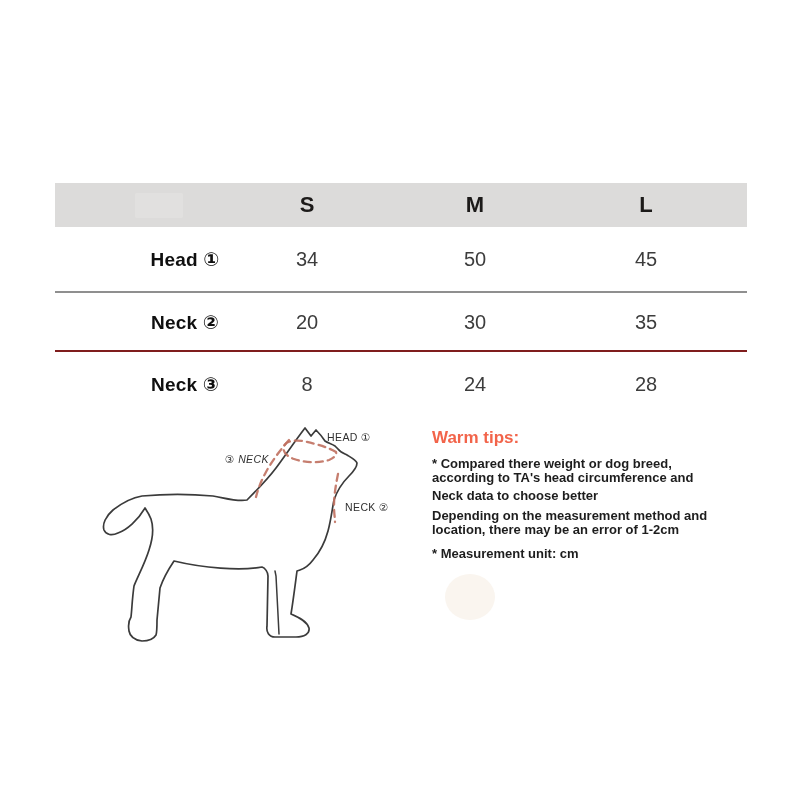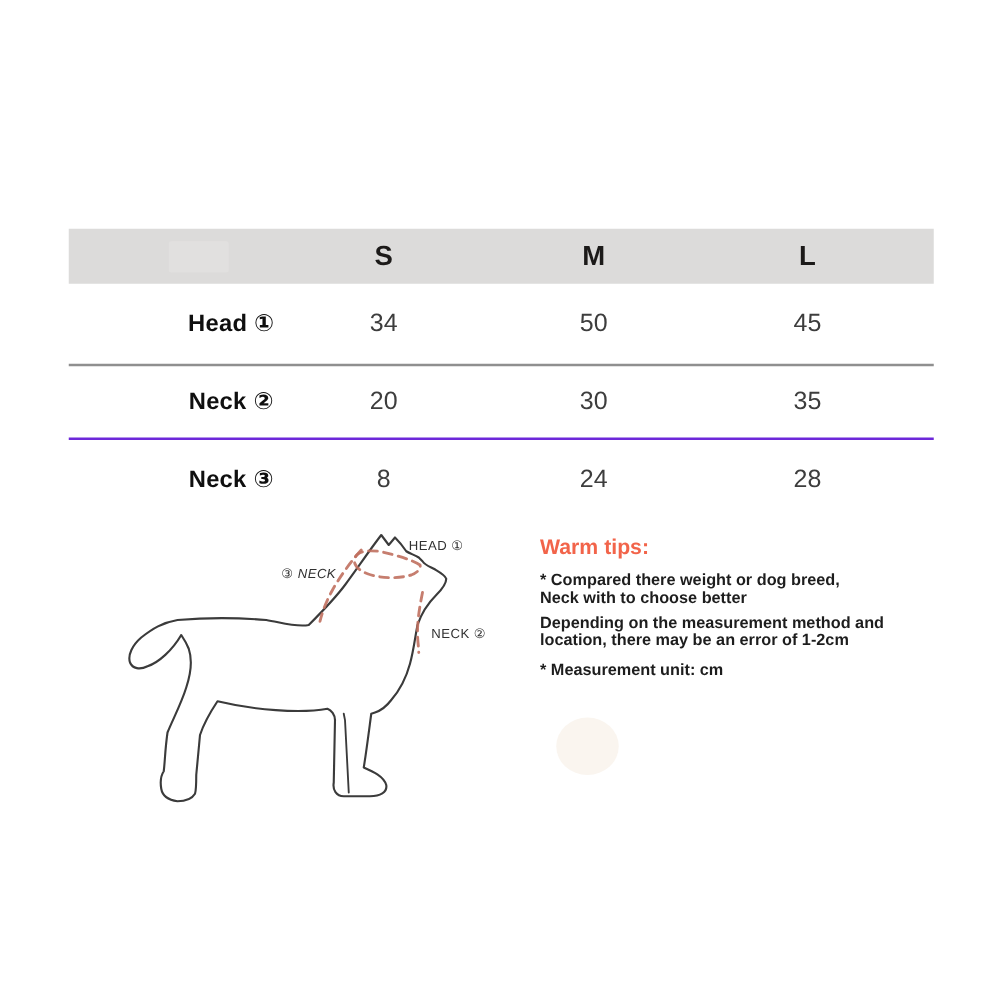--- a/index.html
+++ b/index.html
@@ -6,21 +6,21 @@
   body{width:800px;height:800px;position:relative;overflow:hidden;
        font-family:"Liberation Sans","DejaVu Sans",sans-serif;color:#111;}
   .canvas{position:absolute;inset:0;background:#fff;}
 
   
   .size-table{position:absolute;left:55px;top:183px;width:692px;}
   .thead{position:relative;height:44px;background:#dcdbda;}
   .trow{position:relative;}
   .row-head{height:64px;}
   .row-neck2{height:57px;border-top:2px solid #8f8f8f;}
-  .row-neck3{height:64px;border-top:2px solid #6d28d9;}
+  .row-neck3{height:64px;border-top:2px solid #7f1d1d;}
   .cell{position:absolute;top:50%;transform:translate(-50%,-50%);white-space:nowrap;}
   .col-label{left:130px;font-size:19px;font-weight:600;color:#0f0f0f;letter-spacing:.2px;}
   .col-s{left:252px;} .col-m{left:420px;} .col-l{left:591px;}
   .hdr{font-size:22px;font-weight:bold;color:#1c1a19;}
   .num{font-size:20px;font-weight:400;color:#3d3d3d;}
   .watermark-patch{position:absolute;left:80px;top:10px;width:48px;height:25px;
        background:#e3e1e0;opacity:.75;border-radius:2px;}
 
   
   .dog-svg{position:absolute;left:85px;top:418px;width:335px;height:245px;}
@@ -110,20 +110,21 @@
     <path d="M253,56 C251,66 249,77 249,88 C249,95 250,100 250,104" fill="none" stroke="#c0705f" stroke-width="2.3" stroke-dasharray="7 5" stroke-linecap="round" opacity="0.9"></path>
   </svg>
 
   <span class="diagram-label lbl-head">HEAD ①</span>
   <span class="diagram-label lbl-neck3">③ NECK</span>
   <span class="diagram-label lbl-neck2">NECK ②</span>
 
   <aside class="tips">
     <h3 class="tips-heading">Warm tips:</h3>
     <p>* Compared there weight or dog breed,</p>
-    <p class="gap-m">Neck with to choose better</p>
+    <p class="gap-s">according to TA's head circumference and</p>
+    <p class="gap-m">Neck data to choose better</p>
     <p>Depending on the measurement method and</p>
     <p class="gap-l">location, there may be an error of 1-2cm</p>
     <p>* Measurement unit: cm</p>
   </aside>
 
   <span class="blob"></span>
 </div>
 
 </body></html>

